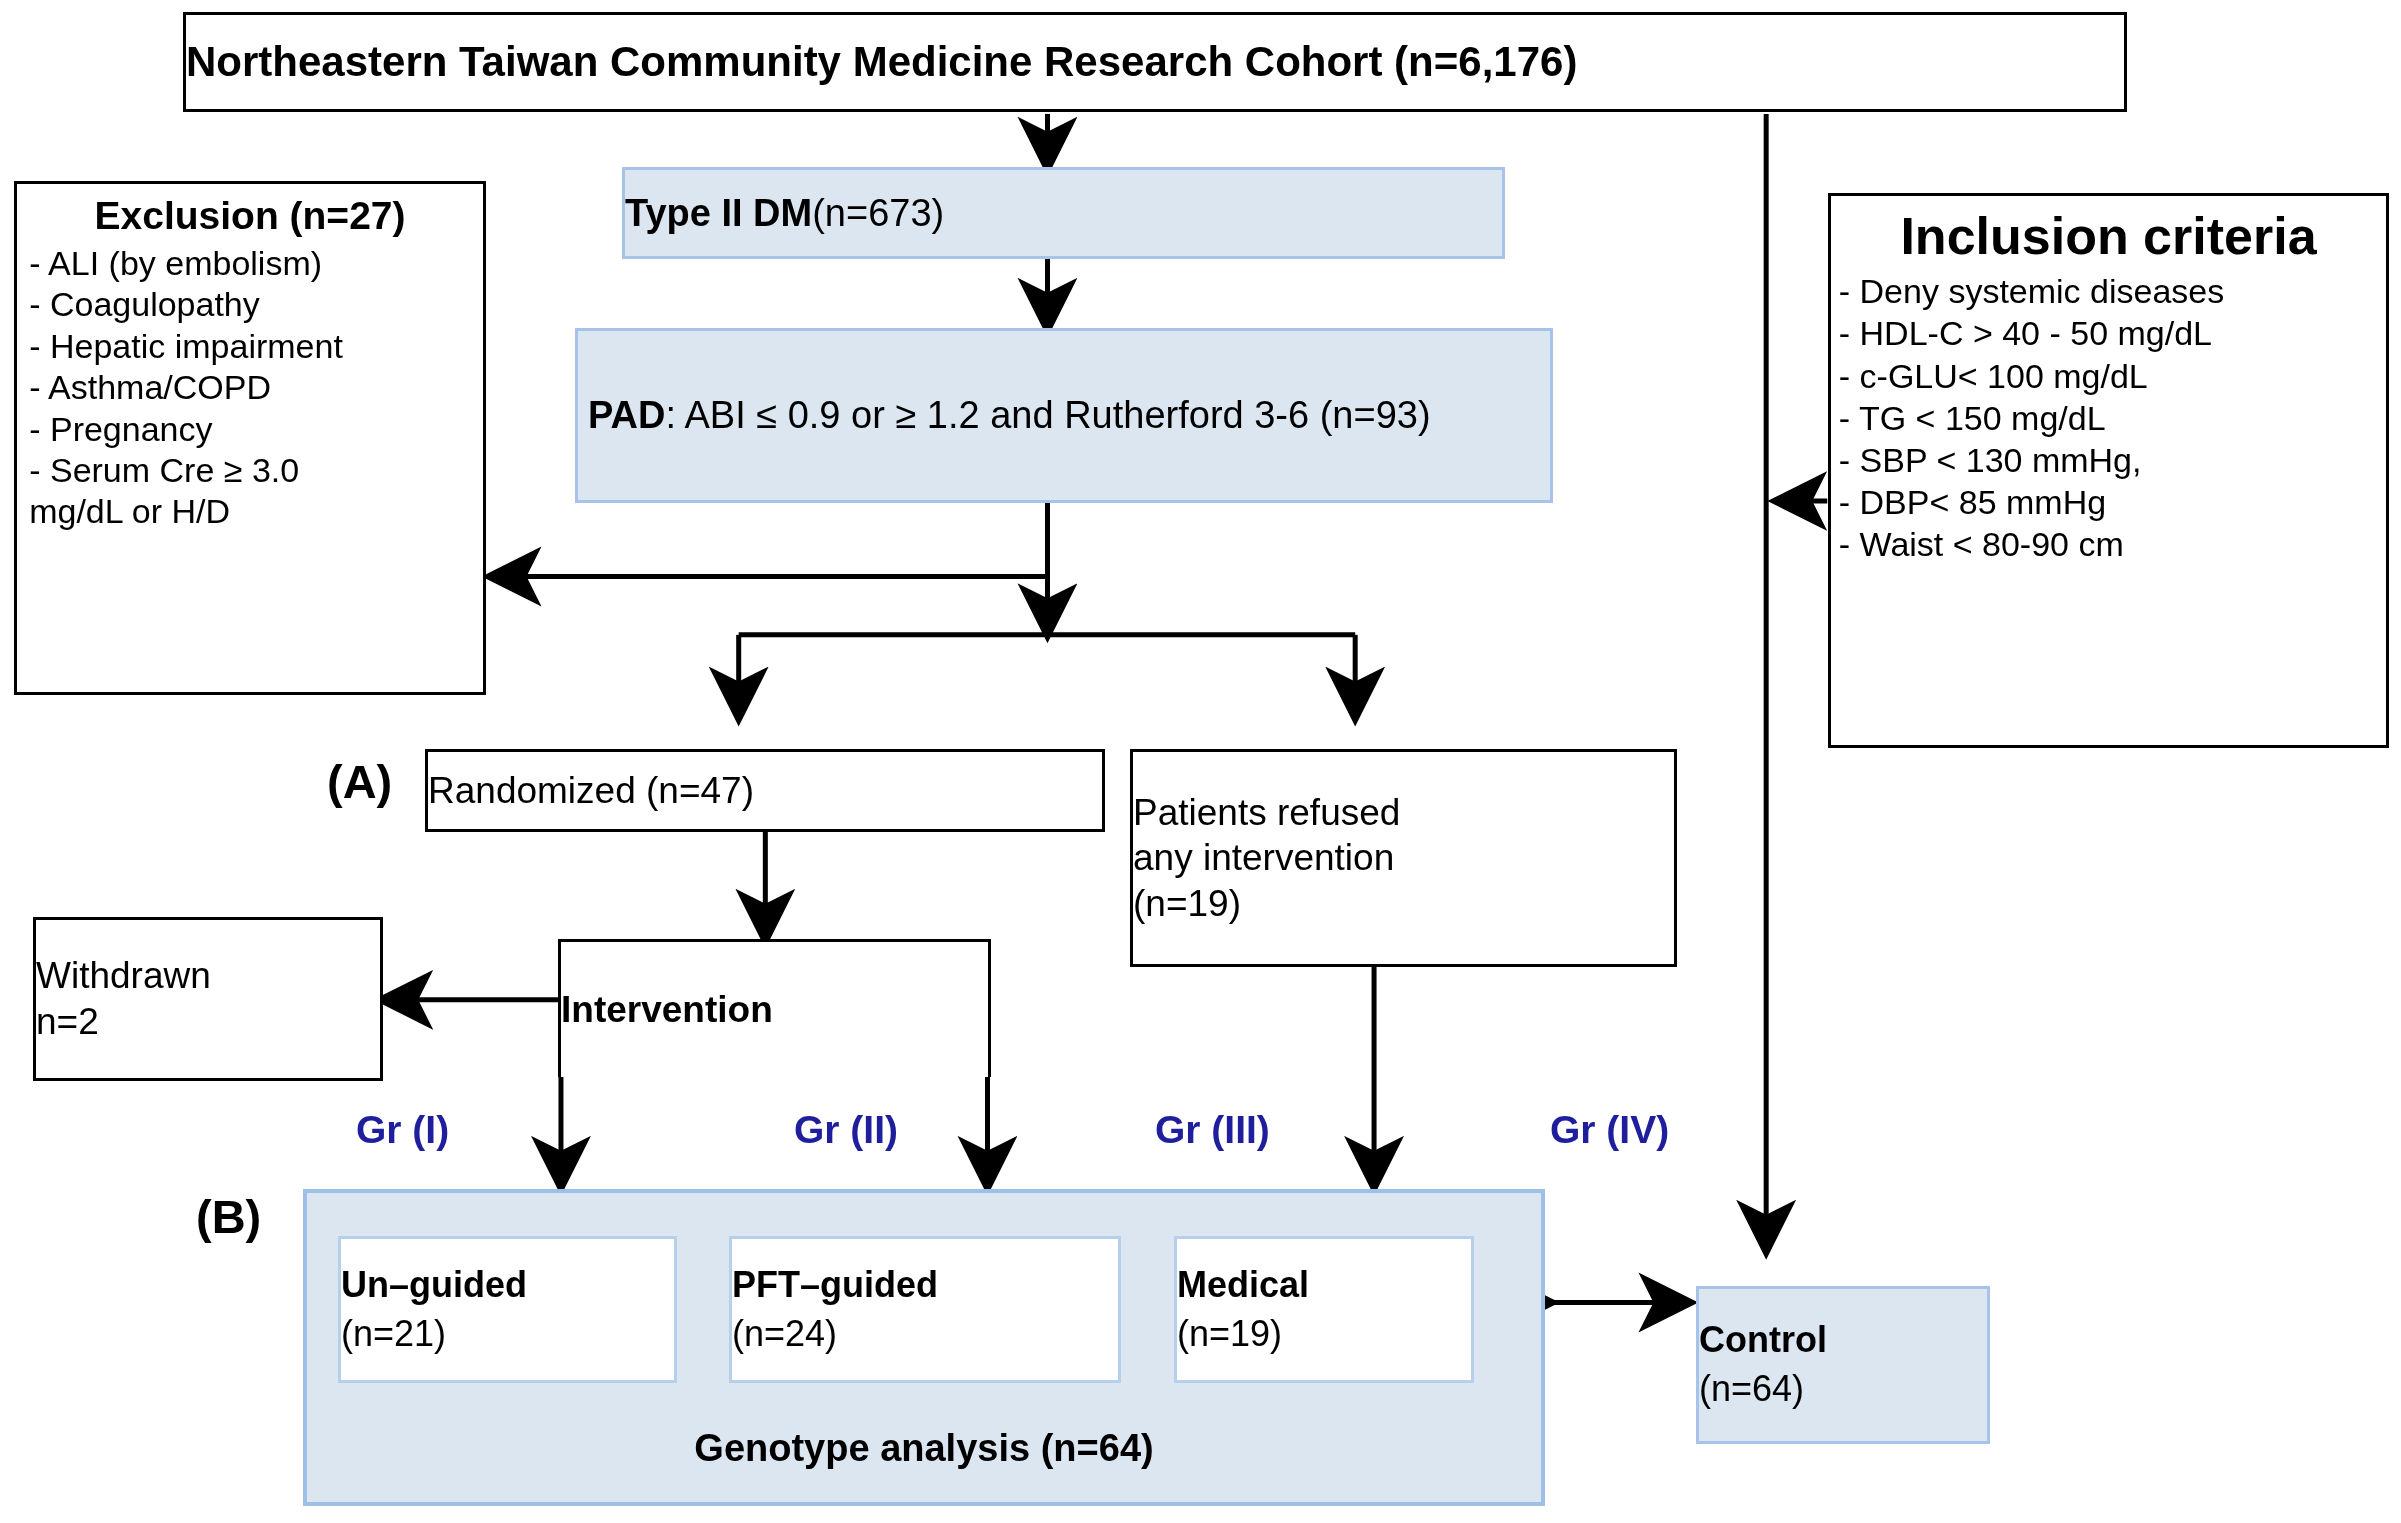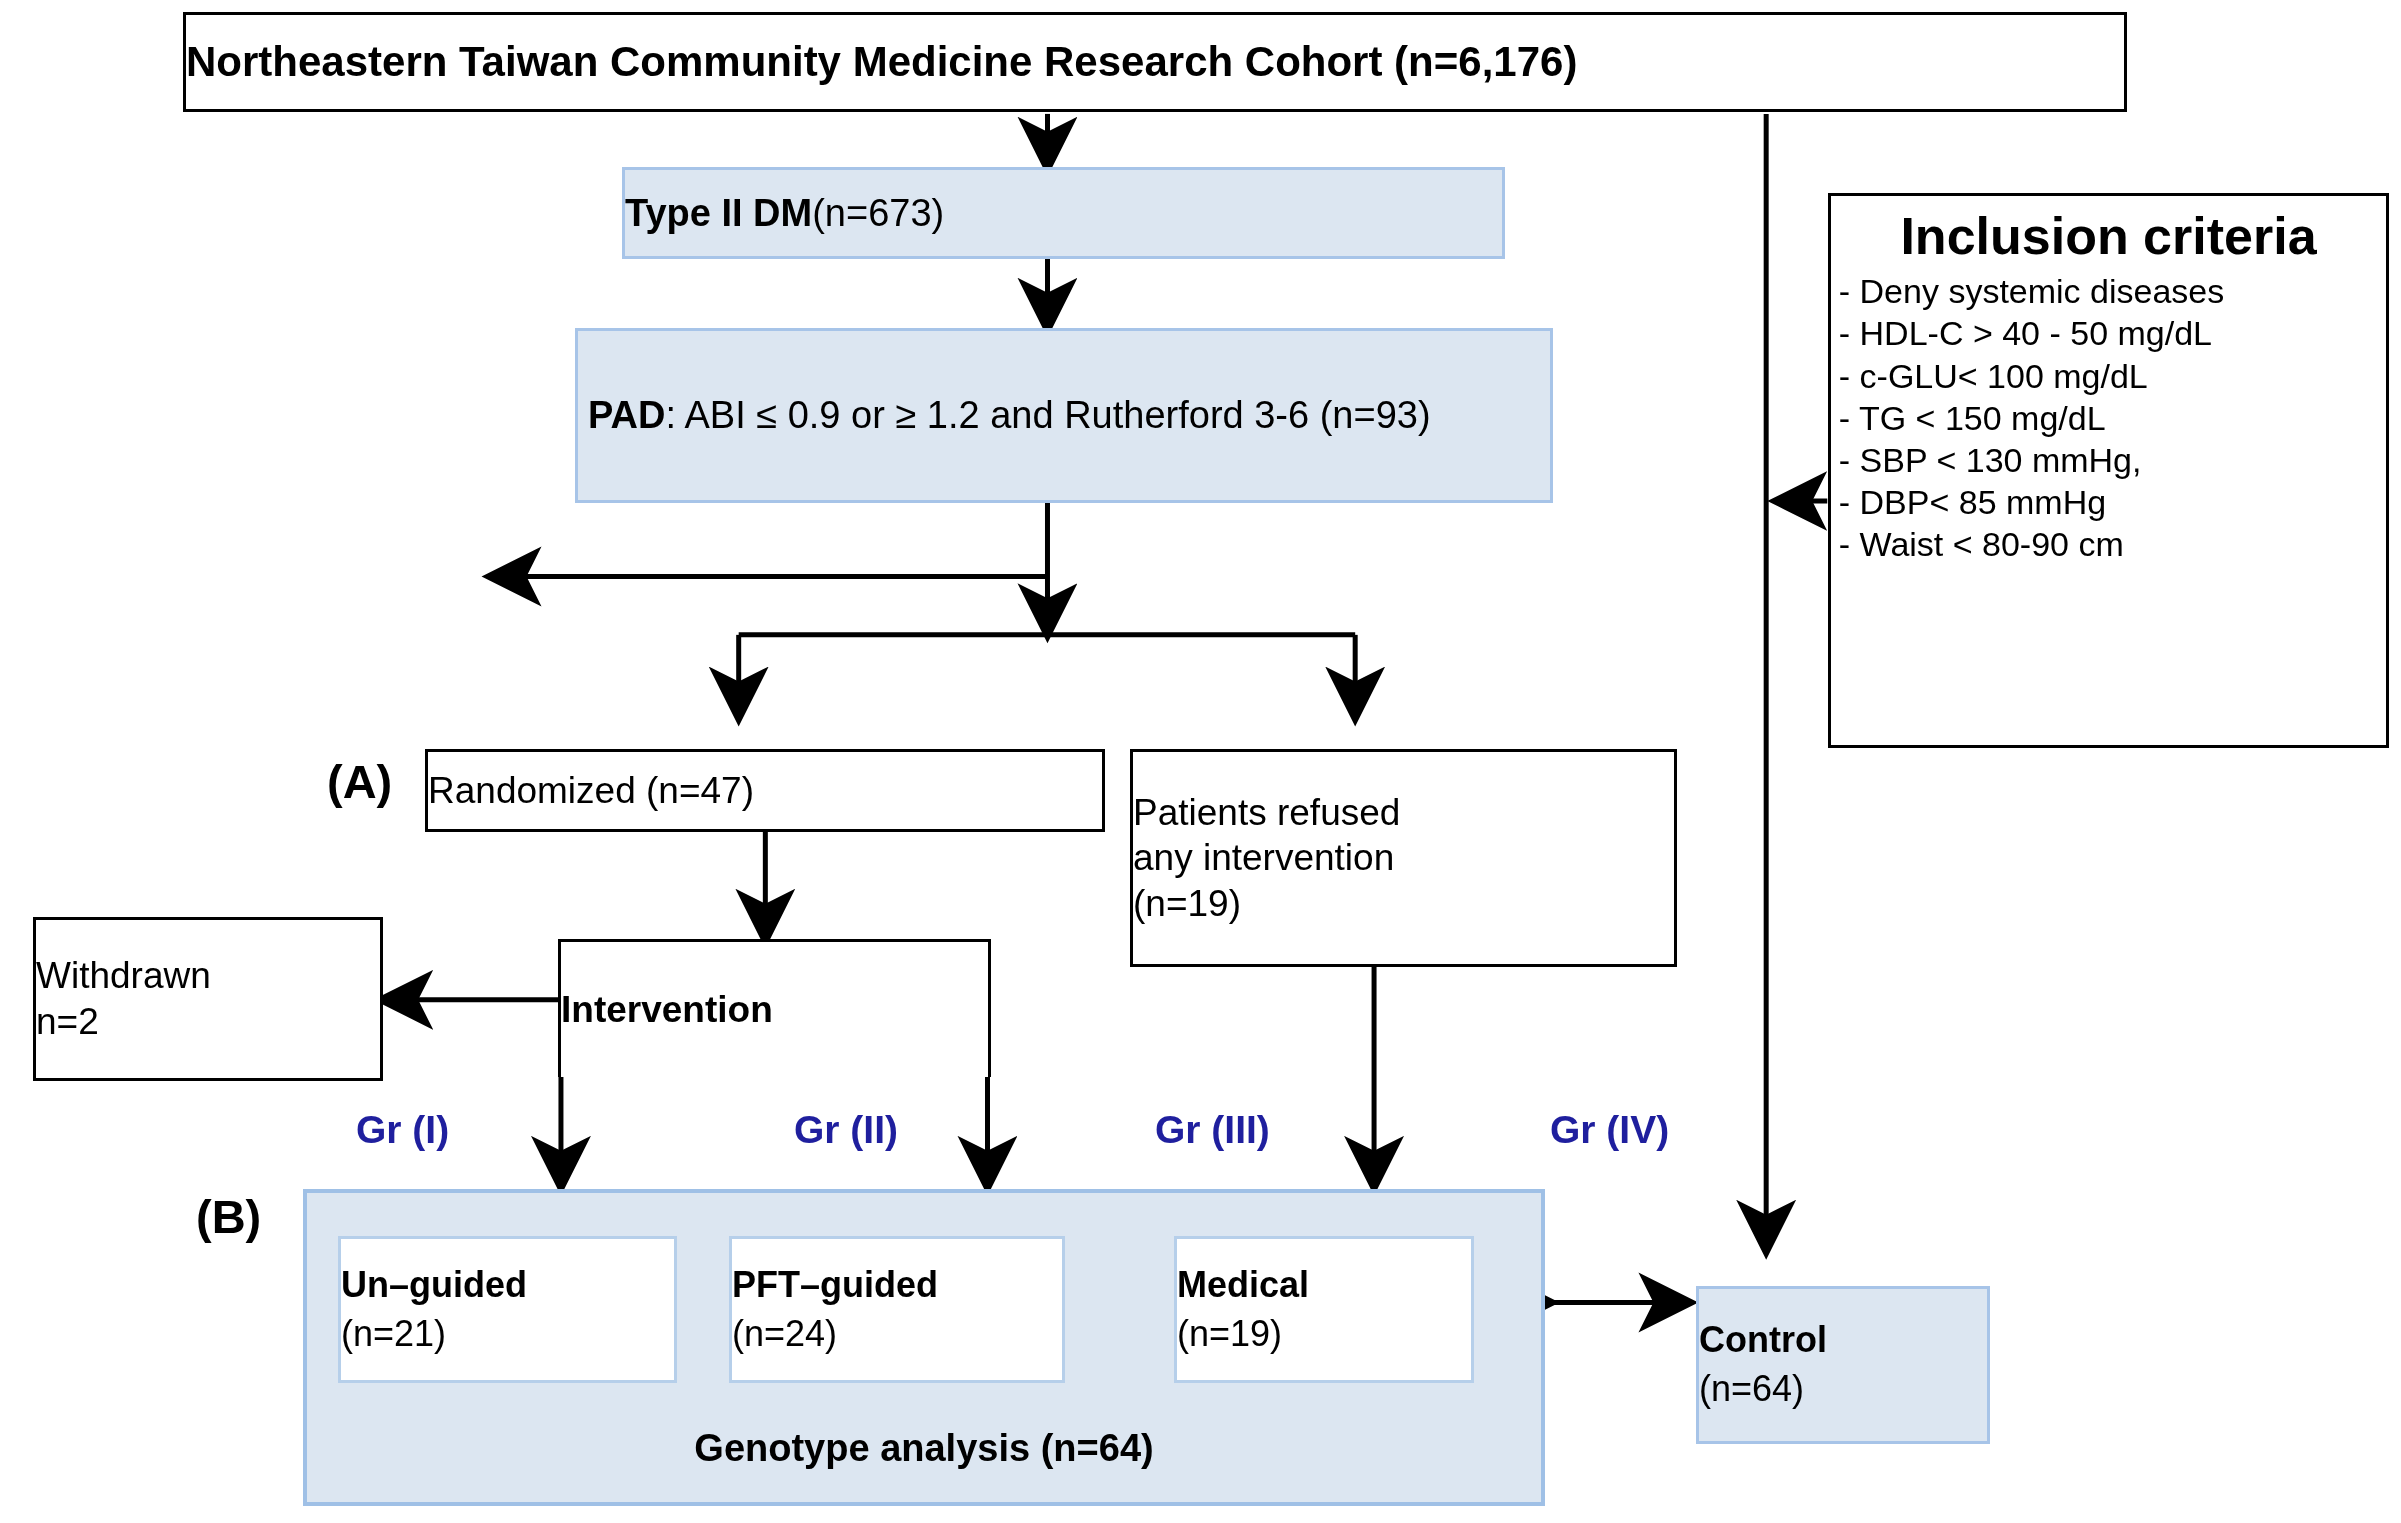--- a/index.html
+++ b/index.html
@@ -113,20 +113,30 @@
       <b>Type II DM</b><span>(n=673)</span>
     </span>
   </div>
 
   <div class="box bbox" style="left:575px; top:328px; width:978px; height:175px; font-size:38px; line-height:1.25;">
     <span style="padding:0 10px;">
       <b>PAD</b><span>: ABI ≤ 0.9 or ≥ 1.2 and Rutherford 3-6 (n=93)</span>
     </span>
   </div>
 
+  <div class="crit" style="left:14px; top:181px; width:472px; height:514px; padding:7.8px 12.2px 5.6px 12.2px; font-size:34px; line-height:1.22;">
+    <div class="title" style="font-size:39px; margin-bottom:3.3px;">Exclusion (n=27)</div>
+    <div class="line">- ALI (by embolism)</div>
+    <div class="line">- Coagulopathy</div>
+    <div class="line">- Hepatic impairment</div>
+    <div class="line">- Asthma/COPD</div>
+    <div class="line">- Pregnancy</div>
+    <div class="line">- Serum Cre ≥ 3.0</div>
+    <div class="line">mg/dL or H/D</div>
+  </div>
 
   <div class="crit" style="left:1828px; top:193px; width:561px; height:555px; padding:7.8px 7.8px 5.6px 7.8px; font-size:34px; line-height:1.24;">
     <div class="title" style="font-size:52px; margin-bottom:2px;">Inclusion criteria</div>
     <div class="line">- Deny systemic diseases</div>
     <div class="line">- HDL-C &gt; 40 - 50 mg/dL</div>
     <div class="line">- c-GLU&lt; 100 mg/dL</div>
     <div class="line">- TG &lt; 150 mg/dL</div>
     <div class="line">- SBP &lt; 130 mmHg,</div>
     <div class="line">- DBP&lt; 85 mmHg</div>
     <div class="line">- Waist &lt; 80-90 cm</div>
@@ -160,21 +170,21 @@
 
   <div class="panel-label" style="left:196px; top:1189px; font-size:47px;">(B)</div>
 
   <div style="position:absolute; left:303px; top:1189px; width:1242px; height:317px;
               box-sizing:border-box; background:#dce6f1; border:4.4px solid #9fc0e6;">
 
     <div class="box inner-white" style="left:31px; top:43px; width:339px; height:147px; font-size:36px; line-height:1.35; position:absolute;">
       <span class="t-head">Un–guided</span>
       <span>(n=21)</span>
     </div>
-    <div class="box inner-white" style="left:422px; top:43px; width:336px; height:147px; font-size:36px; line-height:1.35; position:absolute;">
+    <div class="box inner-white" style="left:422px; top:43px; width:392px; height:147px; font-size:36px; line-height:1.35; position:absolute;">
       <span class="t-head">PFT–guided</span>
       <span>(n=24)</span>
     </div>
     <div class="box inner-white" style="left:867px; top:43px; width:300px; height:147px; font-size:36px; line-height:1.35; position:absolute;">
       <span class="t-head">Medical</span>
       <span>(n=19)</span>
     </div>
 
     <div style="position:absolute; left:0; right:0; top:234px; text-align:center; font-size:38px; font-weight:bold; color:#000;">Genotype analysis (n=64)</div>
   </div>

